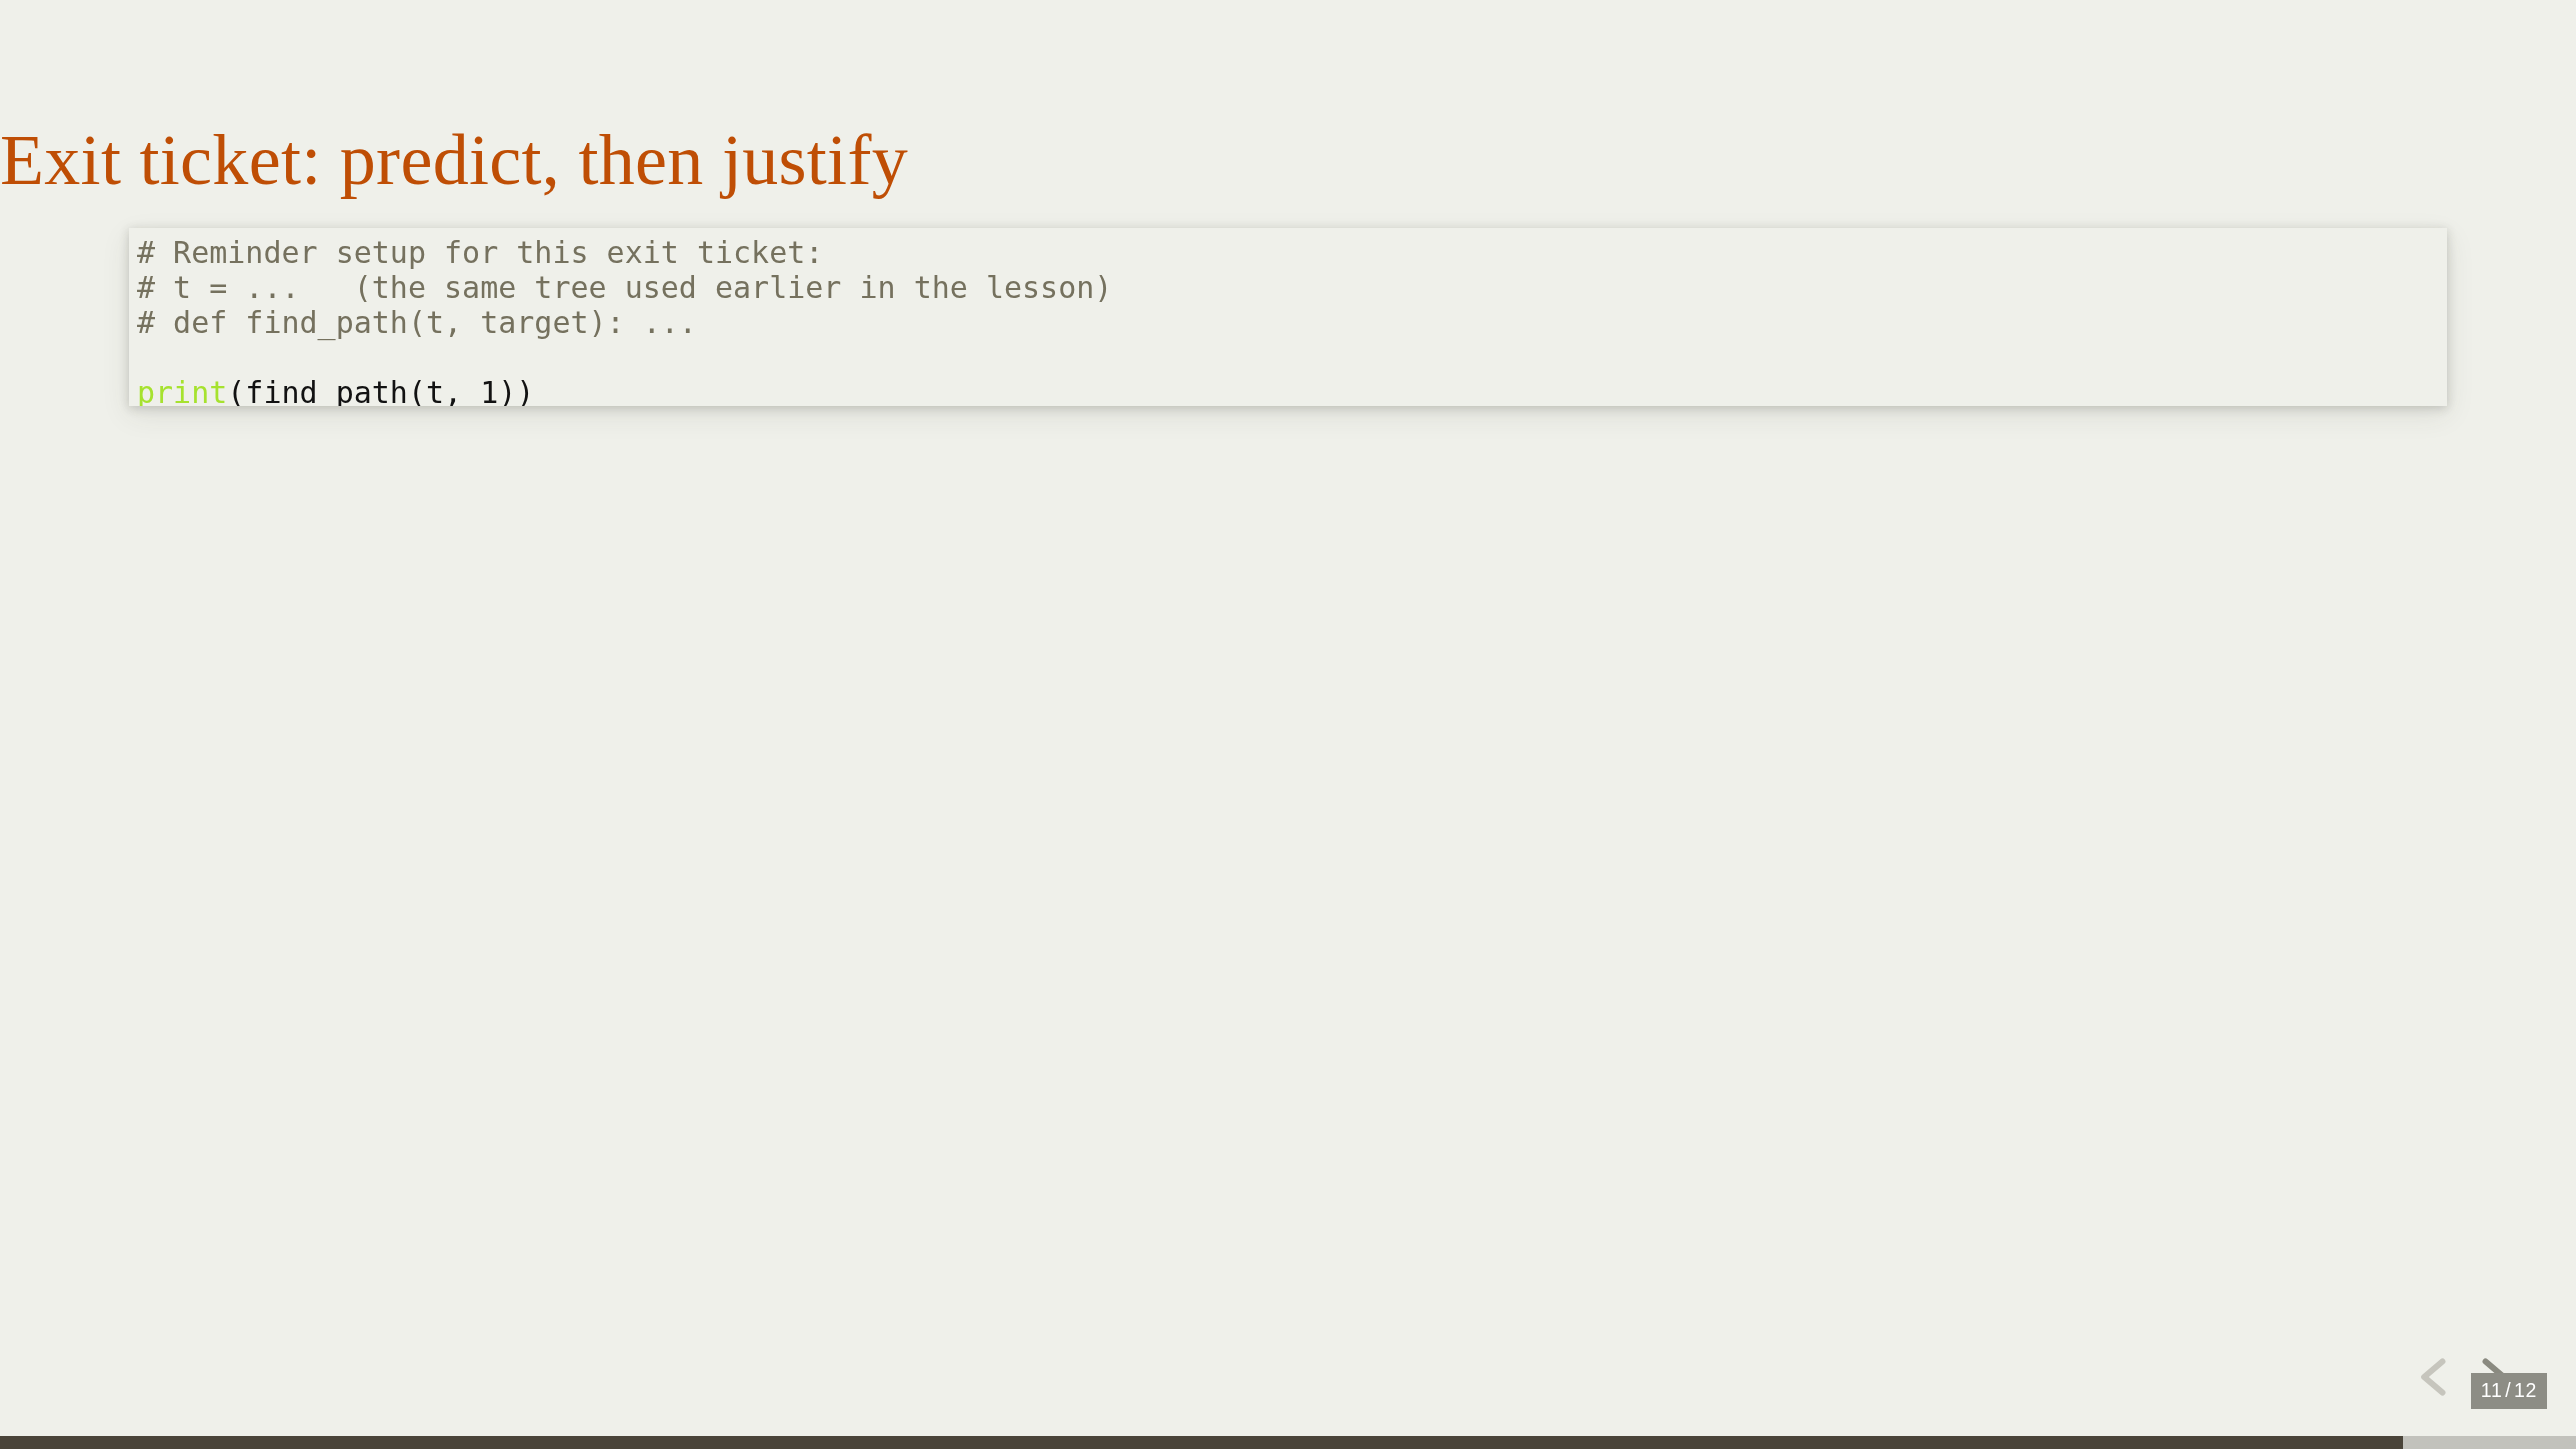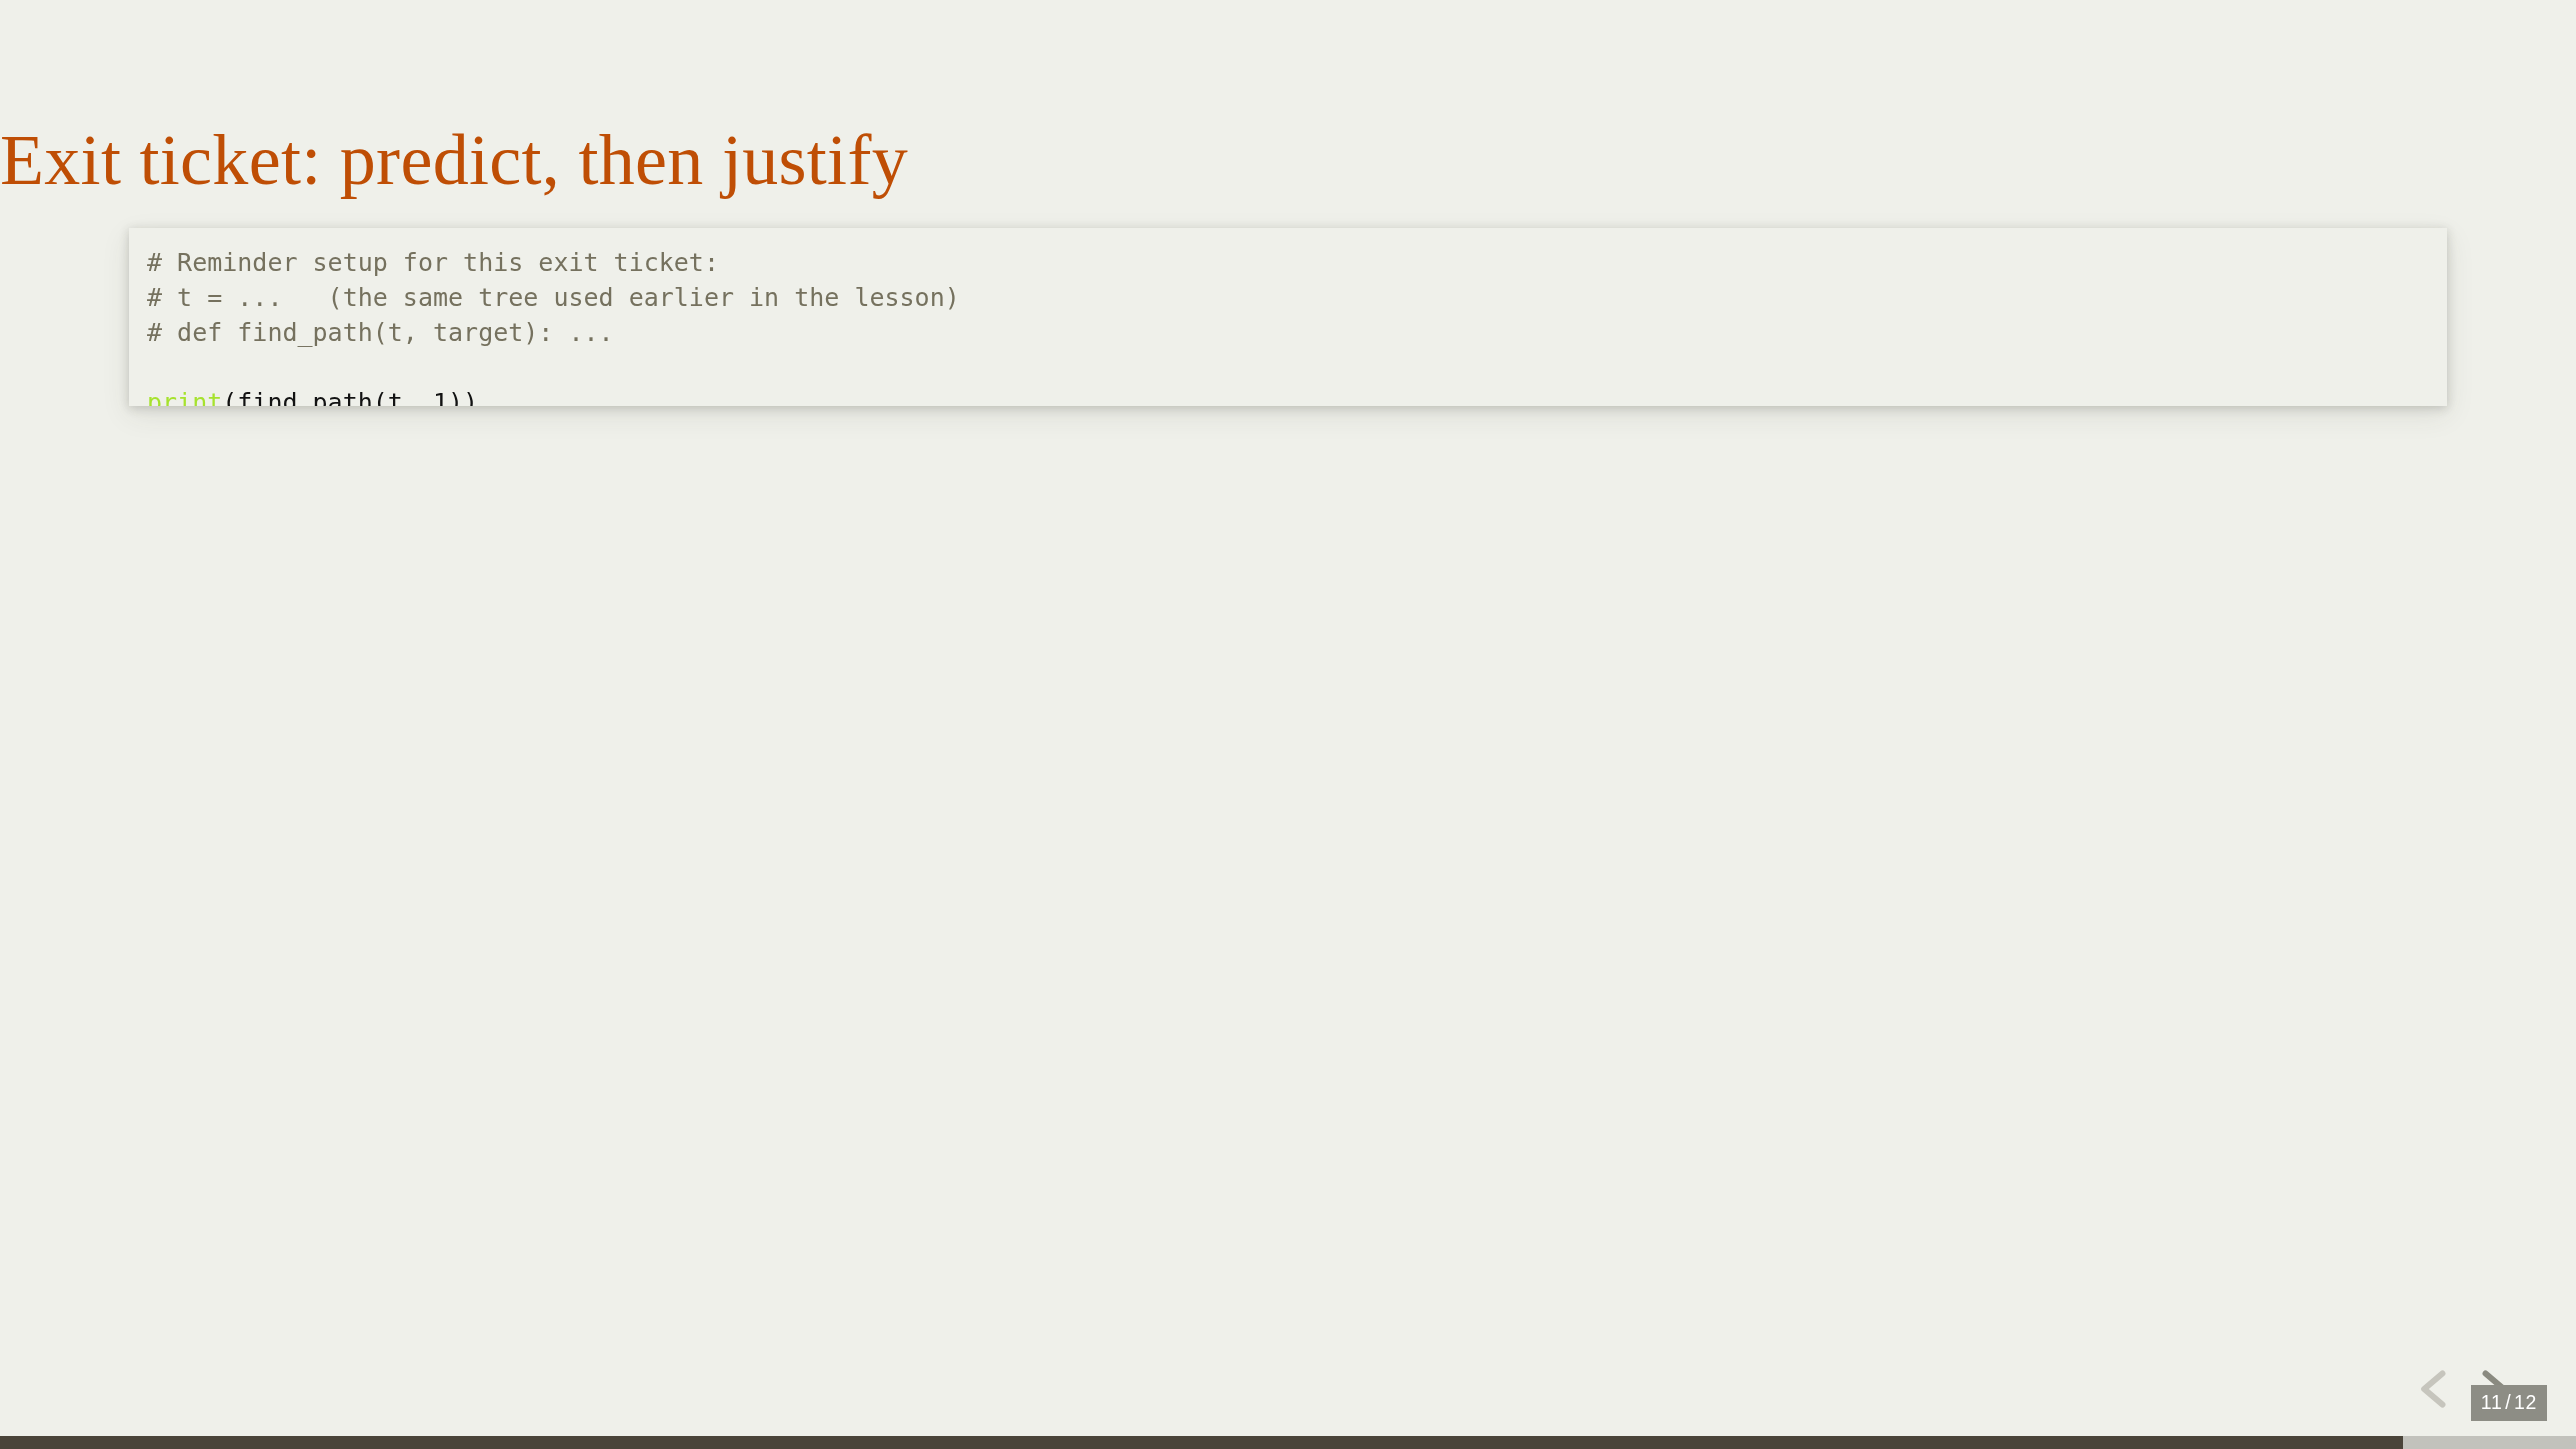--- a/index.html
+++ b/index.html
@@ -45,38 +45,38 @@
     left: 129px;
     top: 228px;
     width: 2318px;
     height: 178px;
     background: #eff0ea;
     box-shadow: 0 2px 9.4px rgba(60,58,48,0.22),
                 0 9.4px 27px rgba(60,58,48,0.10);
     overflow: hidden;
   }
   #code-pre {
-    margin: 10px;
+    margin: 0;
     padding: 6.7px 0 0 8px;
     font-family: "DejaVu Sans Mono", "Liberation Mono", monospace;
-    font-size: 25px;
+    font-size: 30px;
     line-height: 35px;
     color: #121212;
     white-space: pre;
     tab-size: 4;
   }
   .tok-comment { color: #75715e; }
   .tok-builtin { color: #a6e22e; }
   .tok-plain    { color: #121212; }
 
   
   #slide-controls {
     position: absolute;
     right: 29.5px;
-    bottom: 28px;
+    bottom: 40px;
     width: 141px;
     height: 66px;
   }
   .nav-arrow {
     position: absolute;
     top: 5.4px;
     width: 58px;
     height: 58px;
     background: transparent;
     border: 0;

